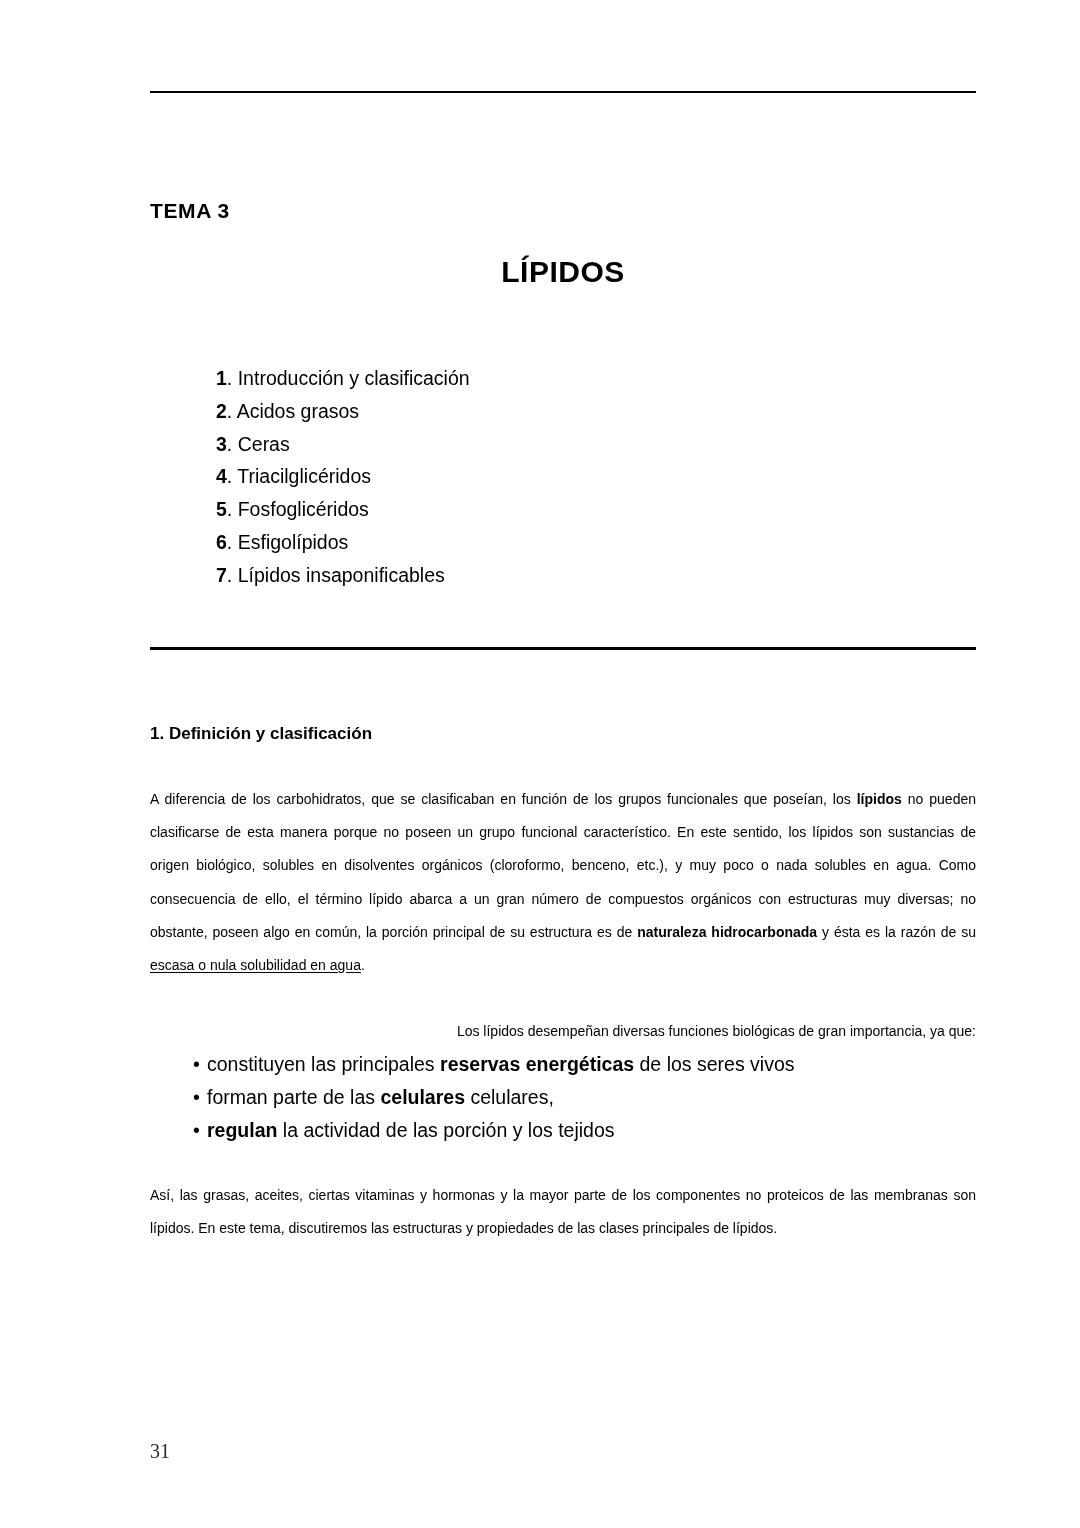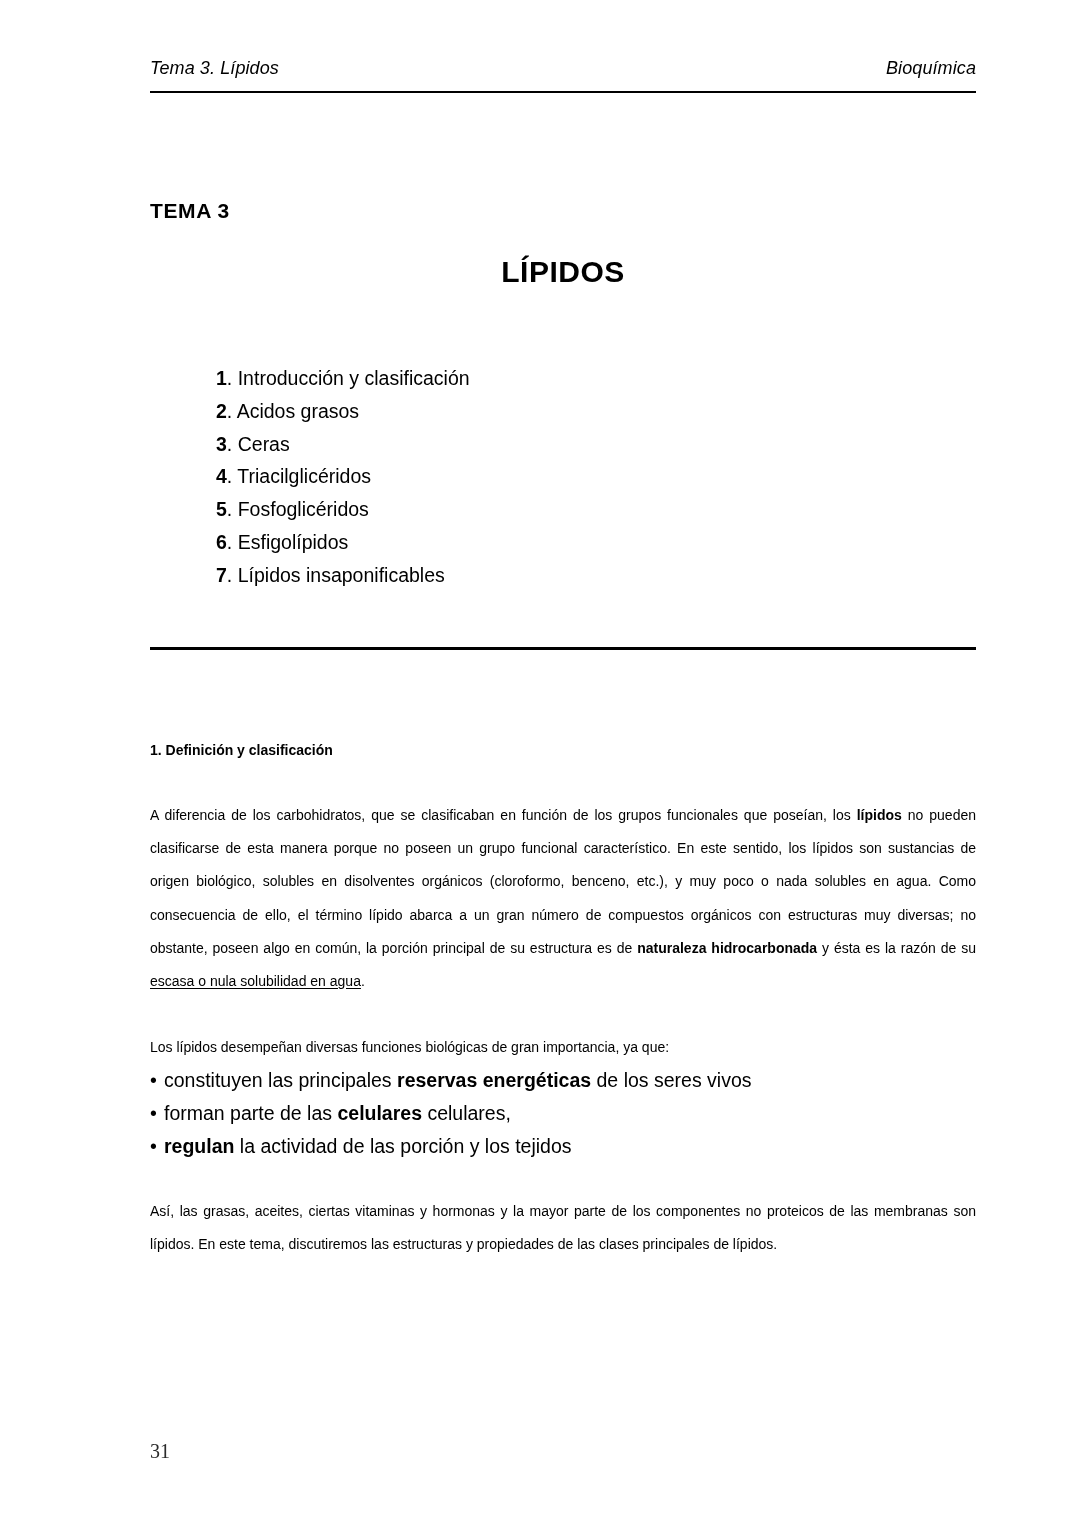--- a/index.html
+++ b/index.html
@@ -99,49 +99,50 @@
 
   
   .content {
     position: absolute;
     left: 150px;
     top: 721px;
     width: 826px;
   }
 
   .section-heading {
-    font-size: 14px;
+    font-size: 17px;
     font-weight: bold;
     line-height: 26px;
-    margin: 16px 0 36px 0;
+    margin: 0 0 36px 0;
   }
 
   p.body-par {
     margin: 0;
     font-size: 14px;
     line-height: 33.2px;
     text-align: justify;
     text-justify: inter-word;
   }
 
   p.body-par.no-justify {
-    text-align: left;
+    text-align: right;
   }
 
   .gap-par { height: 33px; }
 
   .bullets {
     margin: 0;
     padding: 0;
     list-style: none;
   }
   .bullets li {
     font-size: 19.5px;
     line-height: 32.6px;
     padding-left: 0;
+    margin-left: 43px;
     white-space: nowrap;
   }
   .bullet-glyph {
     display: inline-block;
     width: 14px;
   }
 
   b, .b { font-weight: bold; }
   u, .u { text-decoration: underline; text-underline-offset: 2px; }
 
@@ -154,24 +155,20 @@
     font-family: "Liberation Serif", serif;
     font-size: 20px;
     color: #2b2b2b;
   }
 </style>
 </head>
 <body>
 
 <div class="page">
 
-  <div class="running-header">
-    <span class="hdr-left">Tema 3. Lípidos</span>
-    <span class="hdr-right">Bioquímica</span>
-  </div>
   <div class="header-rule"></div>
 
   <div class="doc-title-1">TEMA 3</div>
   <div class="doc-title-2">LÍPIDOS</div>
 
   <div class="toc">
     <div class="toc-item">
       <span class="toc-num">1</span><span>. </span><span>Introducción y clasificación</span>
     </div>
     <div class="toc-item">

